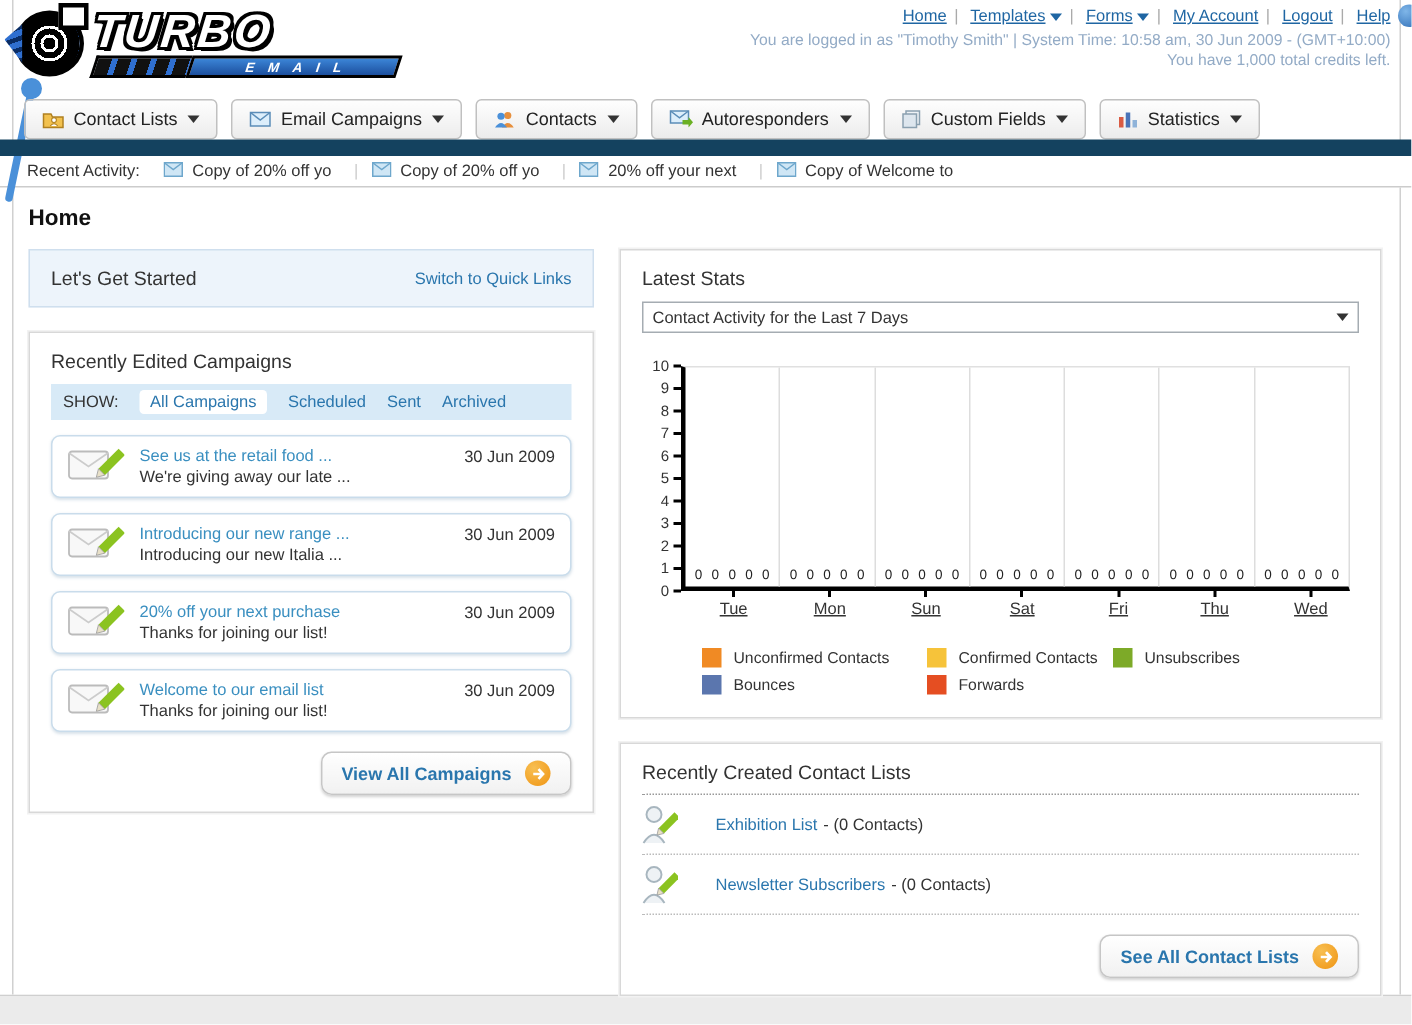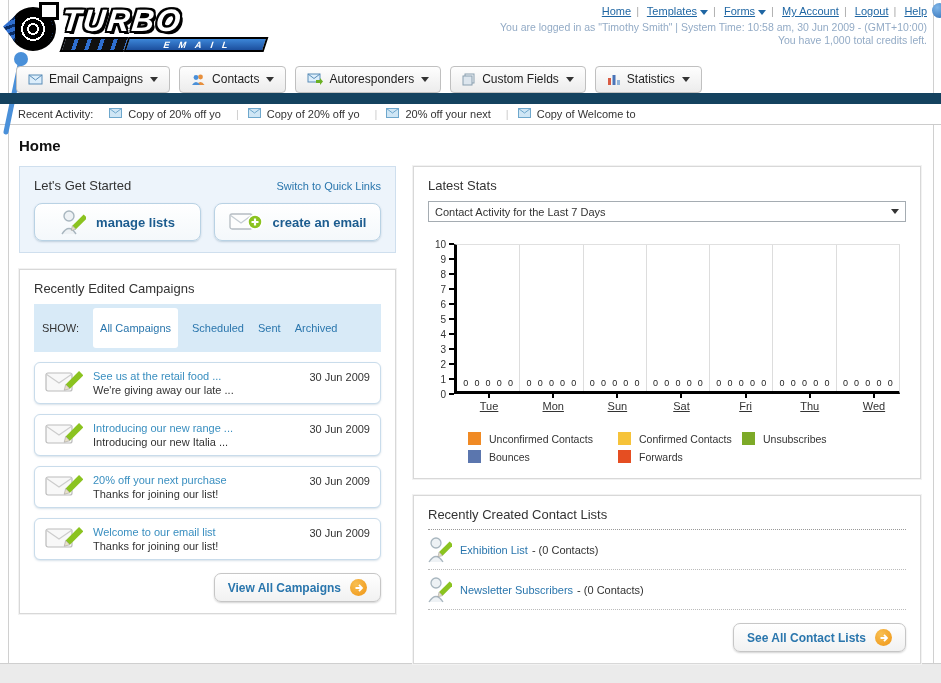--- a/index.html
+++ b/index.html
@@ -71,21 +71,21 @@
   .gs-buttons { display:flex; gap:13px; margin-top:10px; }
   .gs-btn { flex:1; height:38px; display:flex; align-items:center; justify-content:center; gap:10px;
     background:linear-gradient(#ffffff,#f4f8fb); border:1px solid #b9d2e4; border-radius:8px;
     box-shadow:0 1px 2px rgba(80,120,150,.3); font-size:13px; font-weight:bold; color:#1c5c8f; cursor:pointer; }
 
   
   .campaigns { margin-top:16px; }
   .show-bar { display:flex; align-items:center; gap:14px; background:#d8eaf7; padding:4px 8px; margin-top:8px; font-size:11px; }
   .show-label { color:#333; }
   .filter { color:#2a76ad; cursor:pointer; text-decoration:none; }
-  .filter.active { background:#fff; border-radius:3px; padding:14px 7px; }
+  .filter.active { background:#fff; border-radius:3px; padding:2px 7px; }
   .camp-item { display:flex; align-items:center; gap:10px; border:1px solid #c9dceb; border-radius:6px;
     box-shadow:0 1px 2px rgba(100,140,170,.25); padding:5px 10px; margin-top:10px; background:#fff; }
   .camp-text { flex:1; min-width:0; }
   .camp-title { font-size:11px; color:#3a8fc0; cursor:pointer; }
   .camp-sub { font-size:11px; color:#333; margin-top:2px; }
   .camp-date { font-size:11px; color:#333; align-self:flex-start; margin-top:3px; white-space:nowrap; }
   .btn-row { display:flex; justify-content:flex-end; margin-top:13px; }
   .pill-btn { display:inline-flex; align-items:center; gap:9px; padding:5px 13px; border:1px solid #c6c6c6; border-radius:7px;
     background:linear-gradient(#fff,#f1f1f1); box-shadow:0 1px 2px rgba(0,0,0,.18); font-size:12px; font-weight:bold; color:#2a76ad; cursor:pointer; }
   .arrow-circle { width:17px; height:17px; border-radius:50%; background:radial-gradient(circle at 35% 30%, #f8bf52, #ef9413);
@@ -108,21 +108,21 @@
   .x-axis { display:flex; margin-left:29px; }
   .x-cell { flex:1; text-align:center; font-size:11px; color:#333;text-decoration:underline; }
   .xtick-mark { display:block; width:2px; height:4px; background:#000; margin:0 auto 2px; }
   .legend { display:grid; grid-template-columns:150px 124px 1fr; row-gap:5px; margin:20px 0 4px 40px; }
   .legend-item { display:flex; align-items:center; gap:8px; font-size:10.5px; color:#333; }
   .swatch { width:13px; height:13px; flex:none; }
 
   
   .contact-lists { margin-top:16px; }
   .cl-title { padding-bottom:7px; border-bottom:1px dotted #999; }
-  .cl-item { display:flex; align-items:center; gap:8px; padding:6px 0; border-bottom:1px dotted #bbb; font-size:11px; }
+  .cl-item { display:flex; align-items:center; gap:25px; padding:6px 0; border-bottom:1px dotted #bbb; font-size:11px; }
   .cl-link { color:#2a76ad; cursor:pointer; }
   .cl-detail { color:#333; margin-left:4px; }
 </style>
 </head>
 <body>
 
 <div class="page">
   <div class="side-line left"></div>
   <div class="side-line right"></div>
 
@@ -153,20 +153,29 @@
         <a><span>My Account</span></a><span class="lsep">|</span>
         <a><span>Logout</span></a><span class="lsep">|</span>
         <a><span>Help</span></a>
       </div>
       <div class="login-info">You are logged in as "Timothy Smith" | System Time: 10:58 am, 30 Jun 2009 - (GMT+10:00)</div>
       <div class="credits-info">You have 1,000 total credits left.</div>
     </div>
   </div>
 
   <div class="tabs">
+    <div class="tab">
+      <svg width="15" height="13">
+        <path d="M1 3 h5 l1 2 h7 v7 h-13 z" fill="#f2c14e" stroke="#b08020" stroke-width="1"></path>
+        <circle cx="8" cy="7" r="1.6" fill="#fff" stroke="#b08020" stroke-width=".7"></circle>
+        <path d="M5.5 11 q2.5 -3 5 0" fill="#fff" stroke="#b08020" stroke-width=".7"></path>
+      </svg>
+      <span>Contact Lists</span>
+        <span class="caret-dn"></span>
+    </div>
     <div class="tab">
       <svg width="15" height="11">
         <rect x="1" y="1" width="13" height="9" fill="#dceefb" stroke="#5b8db8"></rect>
         <path d="M1 1 l6.5 5 l6.5 -5" fill="none" stroke="#5b8db8"></path>
       </svg>
       <span>Email Campaigns</span>
         <span class="caret-dn"></span>
     </div>
     <div class="tab">
       <svg width="15" height="13">
@@ -243,42 +252,20 @@
     <h1 class="page-title">Home</h1>
 
     <div class="columns">
 
       <div class="left-col">
         <div class="panel get-started">
           <div class="gs-head">
             <span class="panel-title">Let's Get Started</span>
             <a class="gs-link">Switch to Quick Links</a>
           </div>
-          <div class="gs-buttons">
-            <div class="gs-btn">
-              <svg width="26" height="26">
-                <circle cx="9" cy="7" r="5" fill="#eef2f5" stroke="#a8b6bf" stroke-width="1.4"></circle>
-                <path d="M2 25 q7 -11 14 0" fill="#eef2f5" stroke="#a8b6bf" stroke-width="1.4"></path>
-                <g transform="rotate(45 18 14)">
-                    <rect x="16" y="4" width="5" height="16" fill="#8bc320"></rect>
-                    <path d="M16 20 h5 l-2.5 4 z" fill="#e8e0c8" stroke="#999" stroke-width=".5"></path>
-                  </g>
-              </svg>
-              <span>manage lists</span>
-            </div>
-            <div class="gs-btn">
-              <svg width="34" height="22">
-                <rect x="1" y="3" width="22" height="15" rx="2" fill="#fdfdfd" stroke="#b5bcc2" stroke-width="1.3"></rect>
-                <path d="M1 4 l11 8 l11 -8" fill="none" stroke="#c5ccd2" stroke-width="1.3"></path>
-                <circle cx="26" cy="11" r="7" fill="#8bc320" stroke="#fff" stroke-width="1.5"></circle>
-                <path d="M26 7.5 v7 M22.5 11 h7" stroke="#fff" stroke-width="2.2"></path>
-              </svg>
-              <span>create an email</span>
-            </div>
-          </div>
         </div>
 
         <div class="panel campaigns">
           <div class="panel-title">Recently Edited Campaigns</div>
           <div class="show-bar">
             <span class="show-label">SHOW:</span>
             <a class="filter active">All Campaigns</a>
             <a class="filter">Scheduled</a>
             <a class="filter">Sent</a>
             <a class="filter">Archived</a>

